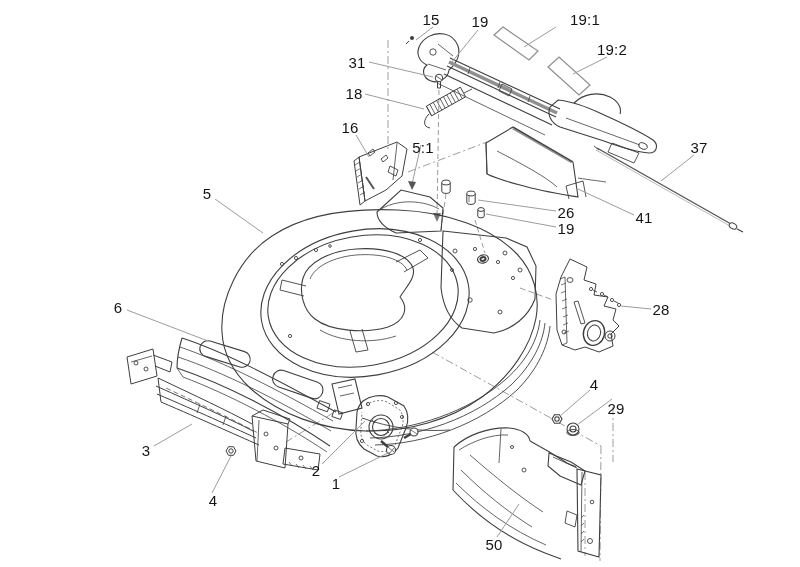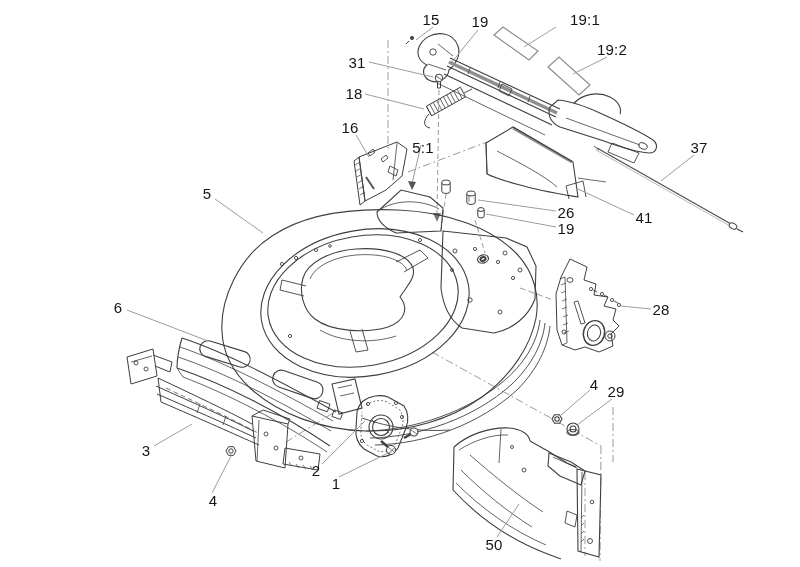--- a/index.html
+++ b/index.html
@@ -314,20 +314,20 @@
 <div class="callout" style="left:350px;top:127px">16</div>
 <div class="callout" style="left:423px;top:147px">5:1</div>
 <div class="callout" style="left:207px;top:193px">5</div>
 <div class="callout" style="left:699px;top:147px">37</div>
 <div class="callout" style="left:566px;top:212px">26</div>
 <div class="callout" style="left:566px;top:228px">19</div>
 <div class="callout" style="left:644px;top:217px">41</div>
 <div class="callout" style="left:118px;top:307px">6</div>
 <div class="callout" style="left:661px;top:309px">28</div>
 <div class="callout" style="left:594px;top:384px">4</div>
-<div class="callout" style="left:616px;top:391px">29</div>
+<div class="callout" style="left:616px;top:408px">29</div>
 <div class="callout" style="left:146px;top:450px">3</div>
 <div class="callout" style="left:213px;top:500px">4</div>
 <div class="callout" style="left:316px;top:470px">2</div>
 <div class="callout" style="left:336px;top:483px">1</div>
 <div class="callout" style="left:494px;top:544px">50</div>
 
 </div>
 
 </body></html>

